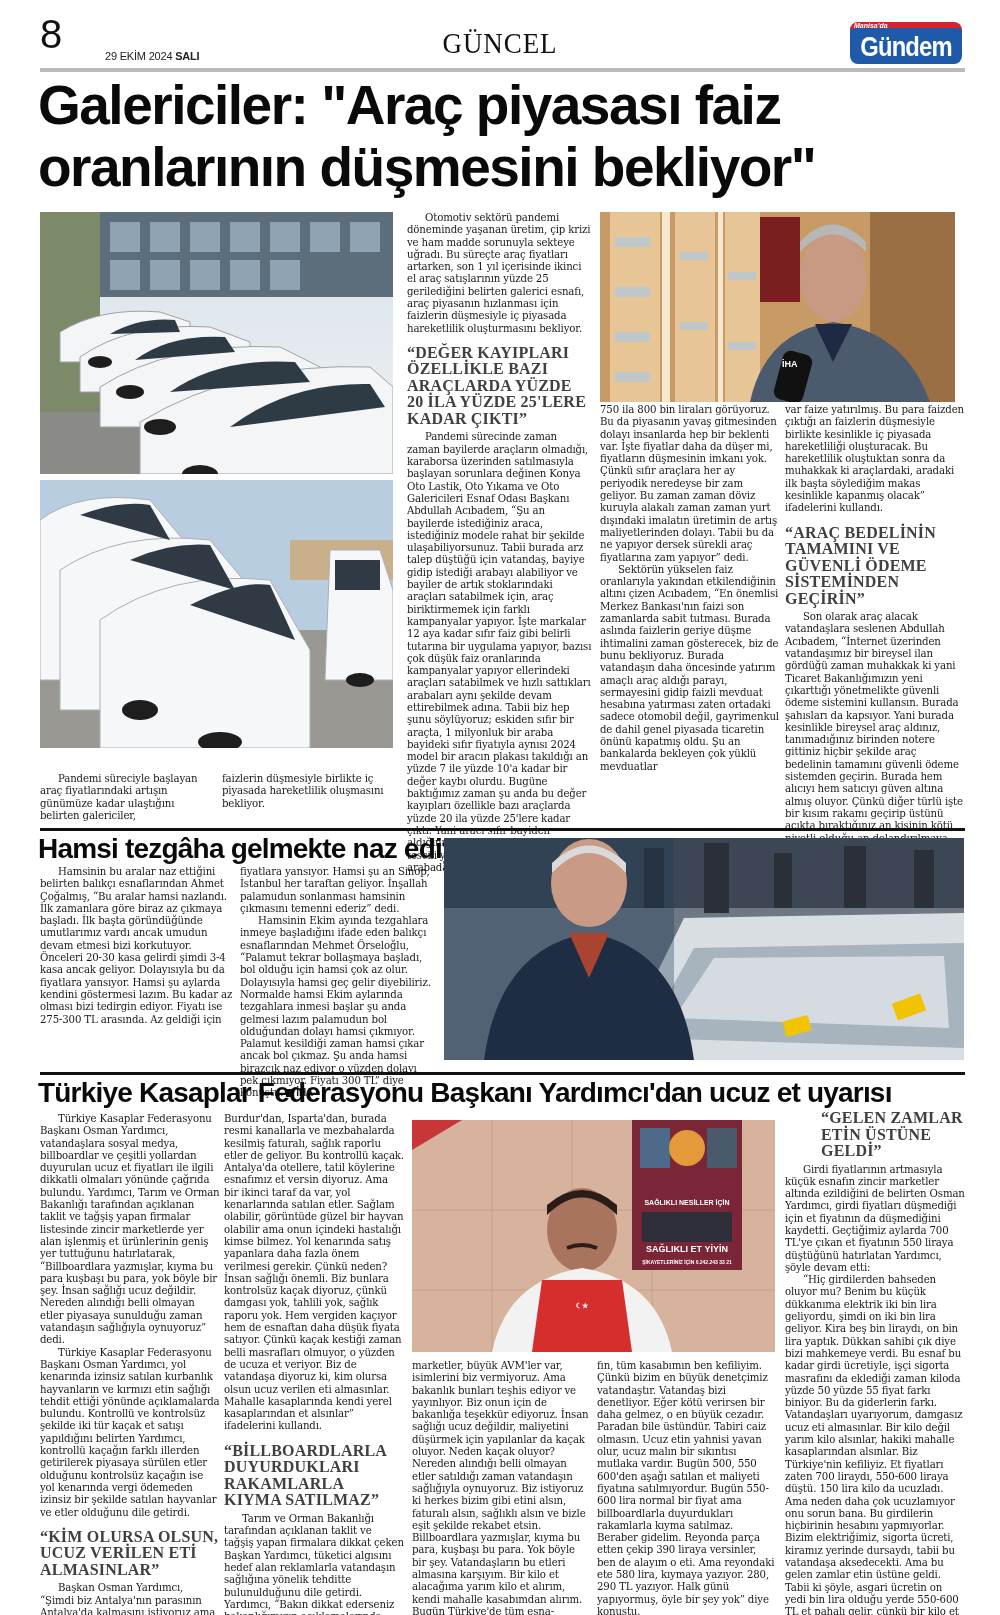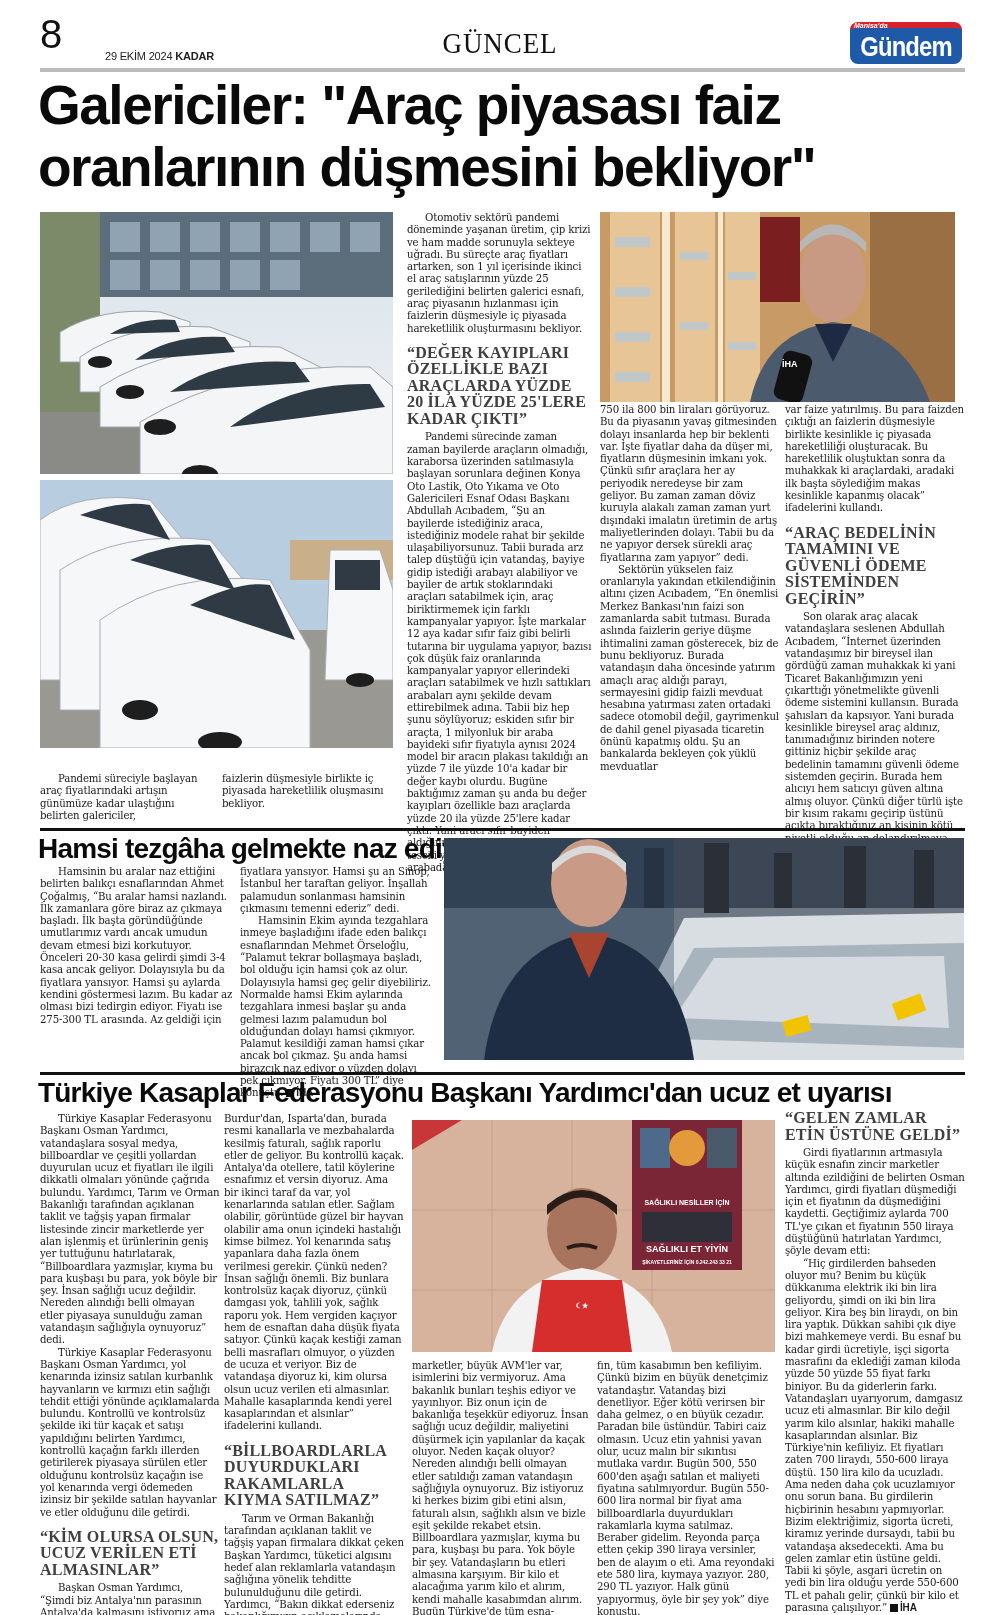--- a/index.html
+++ b/index.html
@@ -21,21 +21,21 @@
   .iha { font-family: "Liberation Sans", sans-serif; font-weight: 700; font-size: 10px; }
   .iha .sq { display: inline-block; width: 8px; height: 8px; background: #111; margin: 0 2px 0 3px; vertical-align: -1px; }
   .photo { overflow: hidden; }
   .section-rule { height: 3px; background: #111; }
   .headline2 { font-family: "Liberation Sans", sans-serif; font-weight: 700; font-size: 28px; line-height: 32px; letter-spacing: -0.8px; color: #0a0a0a; white-space: nowrap; }
 </style>
 </head>
 <body>
 
 <div class="abs page-num">8</div>
-<div class="abs date"><span>29 EKİM 2024</span> <b>KADAR</b></div>
+<div class="abs date"><span>29 EKİM 2024</span> <b>SALI</b></div>
 <div class="abs section">GÜNCEL</div>
 <div class="abs logo">
   <span class="small">Manisa'da</span>
   <span class="big">Gündem</span>
 </div>
 <div class="abs rule-top"></div>
 
 <h1 class="abs headline1" style="margin:0;">Galericiler: "Araç piyasası faiz oranlarının düşmesini bekliyor"</h1>
 
 <div class="abs photo" style="left:40px; top:212px; width:353px; height:262px;">
@@ -253,16 +253,16 @@
 </div>
 
 <div class="abs col" style="left:412px; top:1360px; width:180px;">
   <p class="noi">marketler, büyük AVM'ler var, isimlerini biz vermiyoruz. Ama bakanlık bunları teşhis ediyor ve yayınlıyor. Biz onun için de bakanlığa teşekkür ediyoruz. İnsan sağlığı ucuz değildir, maliyetini düşürmek için yapılanlar da kaçak oluyor. Neden kaçak oluyor? Nereden alındığı belli olmayan etler satıldığı zaman vatandaşın sağlığıyla oynuyoruz. Biz istiyoruz ki herkes bizim gibi etini alsın, faturalı alsın, sağlıklı alsın ve bizle eşit şekilde rekabet etsin. Billboardlara yazmışlar, kıyma bu para, kuşbaşı bu para. Yok böyle bir şey. Vatandaşların bu etleri almasına karşıyım. Bir kilo et alacağıma yarım kilo et alırım, kendi mahalle kasabımdan alırım. Bugün Türkiye'de tüm esna-</p>
 </div>
 <div class="abs col" style="left:597px; top:1360px; width:180px;">
   <p class="noi">fın, tüm kasabımın ben kefiliyim. Çünkü bizim en büyük denetçimiz vatandaştır. Vatandaş bizi denetliyor. Eğer kötü verirsen bir daha gelmez, o en büyük cezadır. Paradan bile üstündür. Tabiri caiz olmasın. Ucuz etin yahnisi yavan olur, ucuz malın bir sıkıntısı mutlaka vardır. Bugün 500, 550 600'den aşağı satılan et maliyeti fiyatına satılmıyordur. Bugün 550-600 lira normal bir fiyat ama billboardlarla duyurdukları rakamlarla kıyma satılmaz. Beraber gidelim. Reyonda parça etten çekip 390 liraya versinler, ben de alayım o eti. Ama reyondaki ete 580 lira, kıymaya yazıyor. 280, 290 TL yazıyor. Halk günü yapıyormuş, öyle bir şey yok” diye konuştu.</p>
 </div>
 
 <div class="abs col" style="left:785px; top:1110px; width:180px;">
-  <div class="sub" style="margin-top:0;">“GELEN ZAMLAR ETİN ÜSTÜNE GELDİ”</div>
+  <div class="sub" style="margin-top:0;margin-left:36px;">“GELEN ZAMLAR ETİN ÜSTÜNE GELDİ”</div>
   <p>Girdi fiyatlarının artmasıyla küçük esnafın zincir marketler altında ezildiğini de belirten Osman Yardımcı, girdi fiyatları düşmediği için et fiyatının da düşmediğini kaydetti. Geçtiğimiz aylarda 700 TL'ye çıkan et fiyatının 550 liraya düştüğünü hatırlatan Yardımcı, şöyle devam etti:</p>
   <p><span>“Hiç girdilerden bahseden oluyor mu? Benim bu küçük dükkanıma elektrik iki bin lira geliyordu, şimdi on iki bin lira geliyor. Kira beş bin liraydı, on bin lira yaptık. Dükkan sahibi çık diye bizi mahkemeye verdi. Bu esnaf bu kadar girdi ücretiyle, işçi sigorta masrafını da eklediği zaman kiloda yüzde 50 yüzde 55 fiyat farkı biniyor. Bu da giderlerin farkı. Vatandaşları uyarıyorum, damgasız ucuz eti almasınlar. Bir kilo değil yarım kilo alsınlar, hakiki mahalle kasaplarından alsınlar. Biz Türkiye'nin kefiliyiz. Et fiyatları zaten 700 liraydı, 550-600 liraya düştü. 150 lira kilo da ucuzladı. Ama neden daha çok ucuzlamıyor onu sorun bana. Bu girdilerin hiçbirinin hesabını yapmıyorlar. Bizim elektriğimiz, sigorta ücreti, kiramız yerinde dursaydı, tabii bu vatandaşa aksedecekti. Ama bu gelen zamlar etin üstüne geldi. Tabii ki şöyle, asgari ücretin on yedi bin lira olduğu yerde 550-600 TL et pahalı gelir, çünkü bir kilo et parasına çalışılıyor.”</span><span class="iha"><span class="sq"></span><span>İHA</span></span></p>
 </div>
 
 </body></html>

